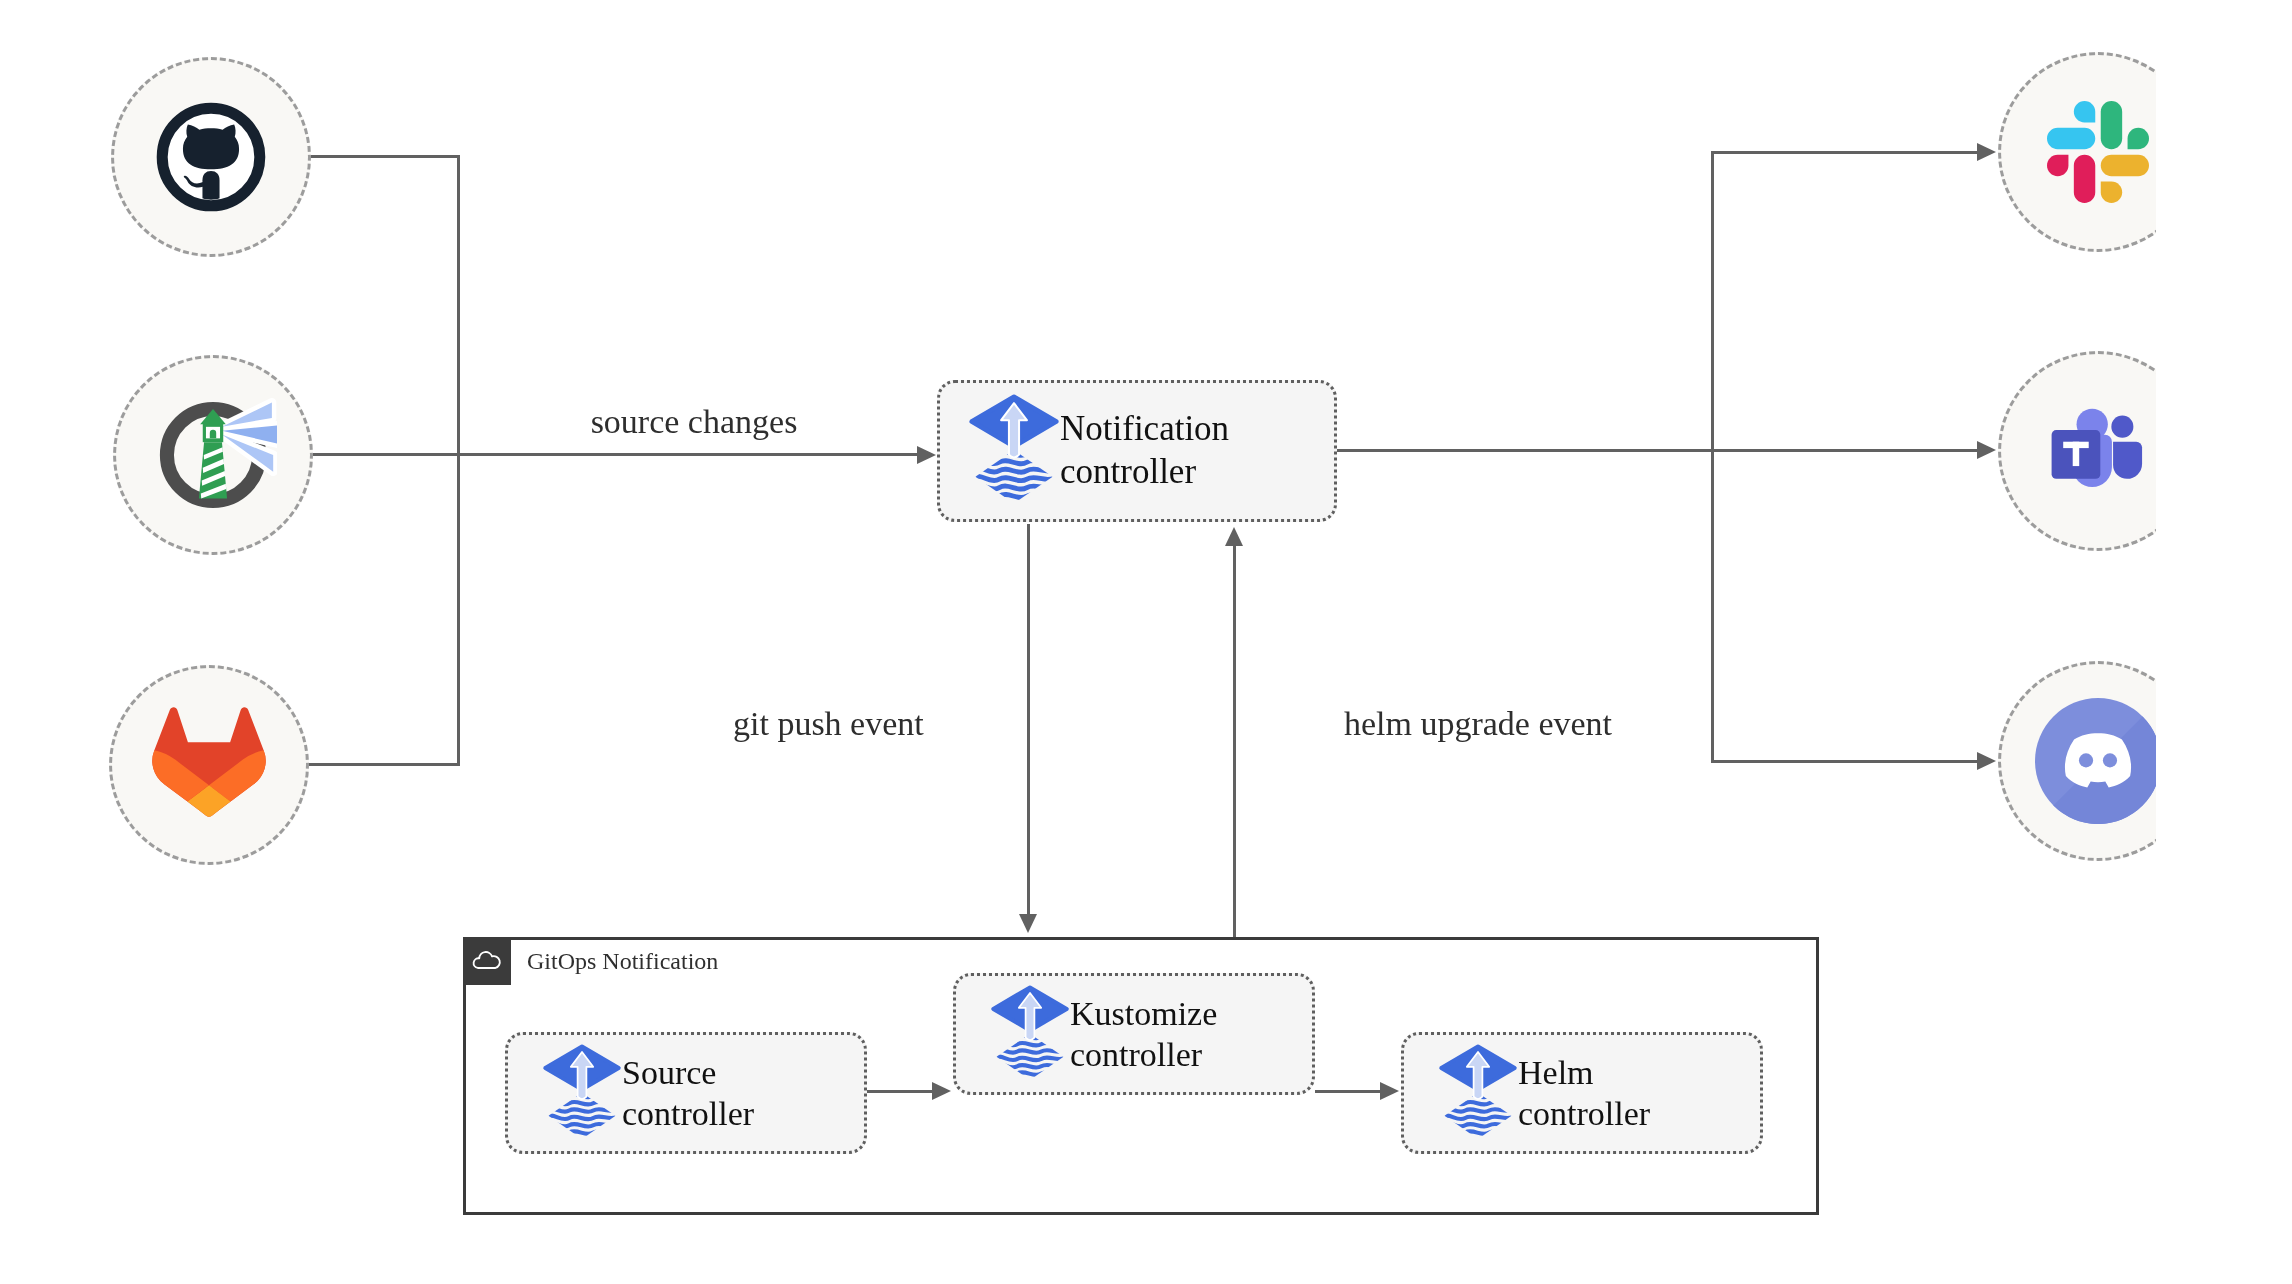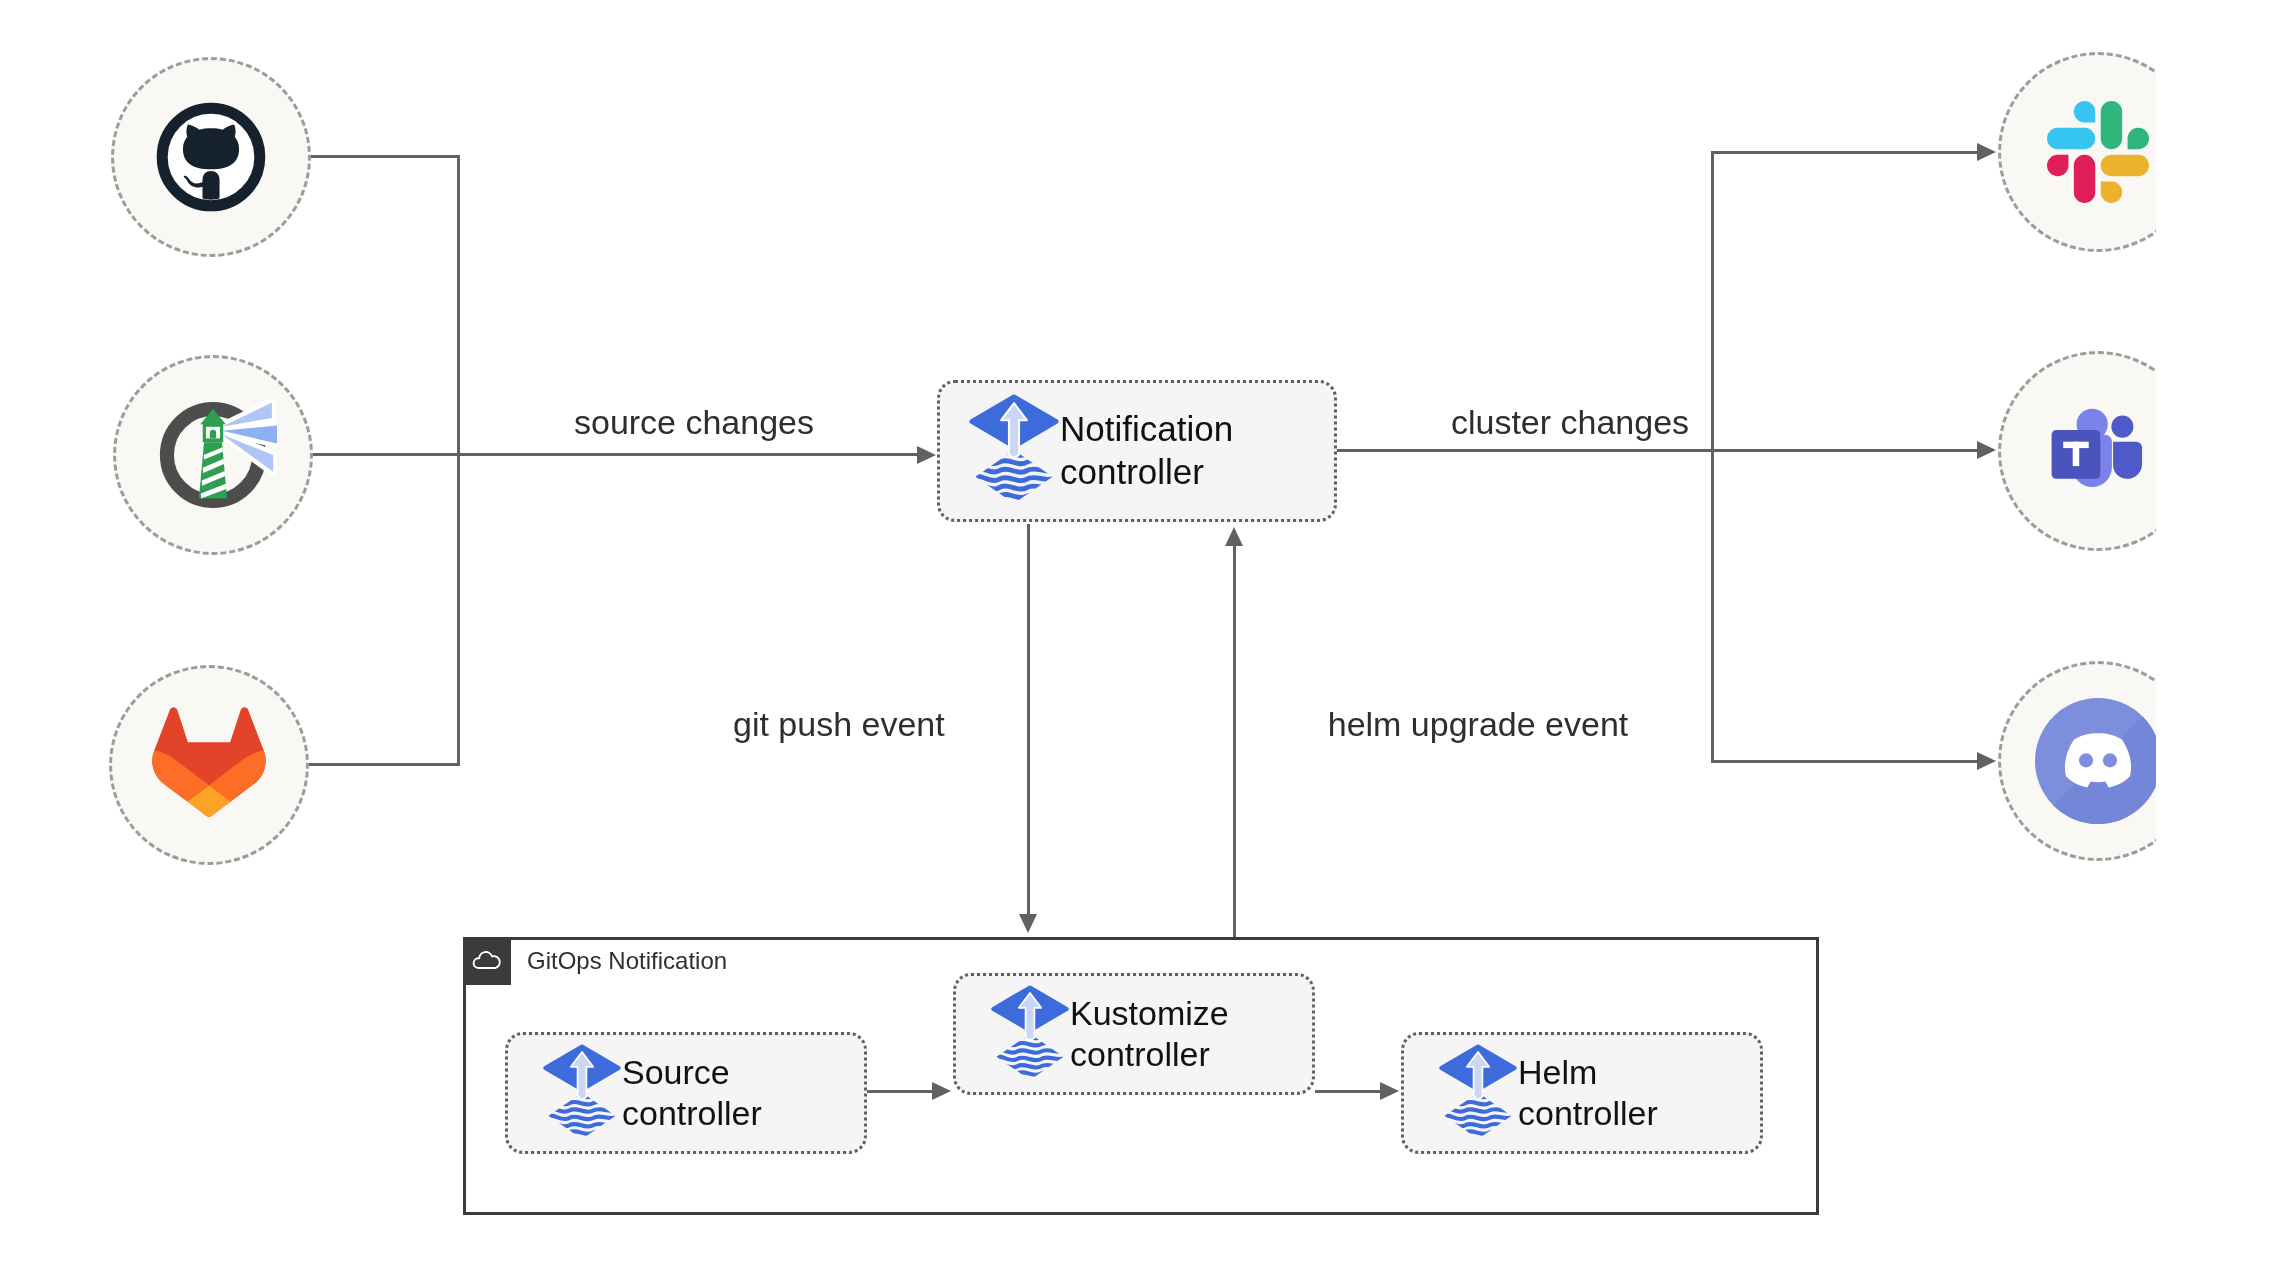--- a/index.html
+++ b/index.html
@@ -1,17 +1,17 @@
 <!DOCTYPE html>
 <html><head>
 <meta charset="utf-8">
 <style>
   html,body{margin:0;padding:0;background:#ffffff;}
   #canvas{position:relative;width:2156px;height:1284px;background:#ffffff;overflow:hidden;
-          font-family:Liberation Sans, sans-serif;}
+          font-family:Liberation Serif, serif;}
   .line{position:absolute;background:#616161;}
   .arrow-right{position:absolute;width:0;height:0;border-top:9px solid transparent;
                border-bottom:9px solid transparent;border-left:19px solid #616161;}
   .arrow-down{position:absolute;width:0;height:0;border-left:9px solid transparent;
               border-right:9px solid transparent;border-top:19px solid #616161;}
   .arrow-up{position:absolute;width:0;height:0;border-left:9px solid transparent;
             border-right:9px solid transparent;border-bottom:19px solid #616161;}
   .circle-node{position:absolute;width:200px;height:200px;border-radius:50%;
                border:3px dashed #9c9c9c;background:#f9f8f5;box-sizing:border-box;
                display:flex;align-items:center;justify-content:center;}
@@ -69,21 +69,20 @@
   <div class="line" style="left:1711px;top:760px;width:268px;height:3px"></div>
   <div class="arrow-right" style="left:1977px;top:752px"></div>
 
   <div class="line" style="left:1027px;top:524px;width:3px;height:392px"></div>
   <div class="arrow-down" style="left:1019px;top:914px"></div>
 
   <div class="line" style="left:1233px;top:546px;width:3px;height:392px"></div>
   <div class="arrow-up" style="left:1225px;top:527px"></div>
 
   <div class="edge-label" style="left:494px;top:403px;width:400px;text-align:center">source changes</div>
-  <div class="edge-label" style="left:1370px;top:403px;width:400px;text-align:center">cluster changes</div>
   <div class="edge-label" style="left:733px;top:705px;width:298px;text-align:left">git push event</div>
   <div class="edge-label" style="left:1278px;top:705px;width:400px;text-align:center">helm upgrade event</div>
 
   <div class="circle-node" style="left:111px;top:57px">
     <svg width="122" height="122" viewBox="0 0 100 100">
       <circle cx="50" cy="50" r="40" fill="#ffffff" stroke="#16212e" stroke-width="9"></circle>
       <path fill="#16212e" d="M30.5 33.5 C29.4 29.9 29.7 26.3 31 23.3 C34.6 23.9 38 25.7 40.5 27.7 C43.4 26.9 46.6 26.5 50 26.5 C53.4 26.5 56.6 26.9 59.5 27.7 C62 25.7 65.4 23.9 69 23.3 C70.3 26.3 70.6 29.9 69.5 33.5 C71.7 36.3 73 39.6 73 43.2 C73 55.4 64.3 60 50 60 C35.7 60 27 55.4 27 43.2 C27 39.6 28.3 36.3 30.5 33.5 Z"></path>
       <path fill="#16212e" d="M50 61.5 C45.6 61.5 43 64.3 43 69 L43 83.8 C45.2 84.6 47.6 85 50 85 C52.4 85 54.8 84.6 57 83.8 L57 69 C57 64.3 54.4 61.5 50 61.5 Z"></path>
       <path fill="#16212e" d="M43.5 70.5 C37.8 72.9 34.2 71.2 32.2 68.2 C31.1 66.5 29.9 65.6 28.7 65.4 C27.6 65.2 27.3 66.3 28.3 67 C29.5 67.8 30.2 68.8 30.9 70.2 C32.7 73.9 38 76.1 43.5 74.3 Z"></path>
     </svg>

